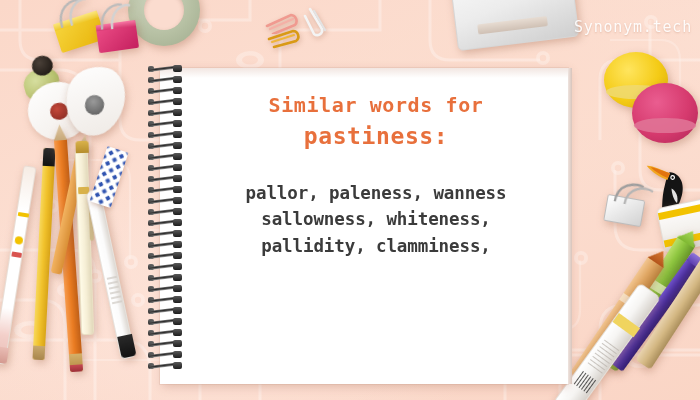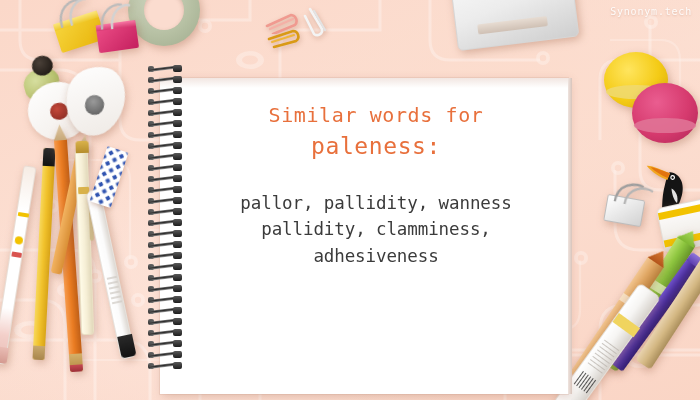--- a/index.html
+++ b/index.html
@@ -33,26 +33,27 @@
     position: absolute;
     inset: 0;
     opacity: .55;
   }
   .circuit svg { width: 100%; height: 100%; display: block; }
 
   
   .notebook {
     position: absolute;
     left: 160px;
-    top: 78px;
+    top: 68px;
     width: 408px;
     height: 316px;
     background: #ffffff;
     box-shadow: 2px 3px 9px rgba(168,110,88,.30),
                 0 0 0 1px rgba(210,170,155,.25);
+    font-weight: bold;
   }
   .notebook::after {
     
     content: "";
     position: absolute;
     left: 0; right: 0; top: 0;
     height: 10px;
     background: linear-gradient(180deg, rgba(226,200,190,.45), rgba(255,255,255,0));
     pointer-events: none;
   }
@@ -132,23 +133,23 @@
     line-height: 1.52;
     letter-spacing: -.1px;
     font-family: "DejaVu Sans Mono", monospace;
   }
   .synonyms .ln { display: block; white-space: nowrap; }
 
   
   .brand {
     position: absolute;
     right: 8px;
-    top: 6px;
+    top: 18px;
     color: rgba(255,255,255,.92);
-    font-size: 10px;
+    font-size: 15px;
     letter-spacing: .8px;
     font-family: "DejaVu Sans Mono", monospace;
     text-shadow: 0 1px 2px rgba(180,120,95,.35);
     z-index: 30;
     margin-left: 11px;
   }
 
   
   .obj { position: absolute; }
   .shadow-s { filter: drop-shadow(1px 2px 2.5px rgba(160,105,80,.38)); }
@@ -476,26 +477,26 @@
                 background:repeating-linear-gradient(180deg,#b9b3ac 0 1.3px, transparent 1.3px 4px); opacity:.75;"></div>
     <div style="position:absolute; left:5px; top:104px; width:16px; height:16px;
                 background:repeating-linear-gradient(90deg,#2a2a2a 0 1.4px, transparent 1.4px 3px); opacity:.8;"></div>
   </div>
 
   <div class="notebook">
     <div class="page-edge-right"></div>
 
     <div class="page-content">
       <div class="title-line1">Similar words for</div>
-      <div class="title-line2">paleness:</div>
+      <div class="title-line2">pastiness:</div>
 
       <div class="synonyms">
-        <span class="ln">pallor, pallidity, wanness</span>
+        <span class="ln">pallor, paleness, wanness</span>
+        <span class="ln">sallowness, whiteness,</span>
         <span class="ln">pallidity, clamminess,</span>
-        <span class="ln">adhesiveness</span>
       </div>
     </div>
   </div>
 
   <div class="spiral">
     <div class="coil" style="top:0px;">
         <div class="nub"></div>
         <div class="wire"></div>
         <div class="cap"></div>
       </div>

